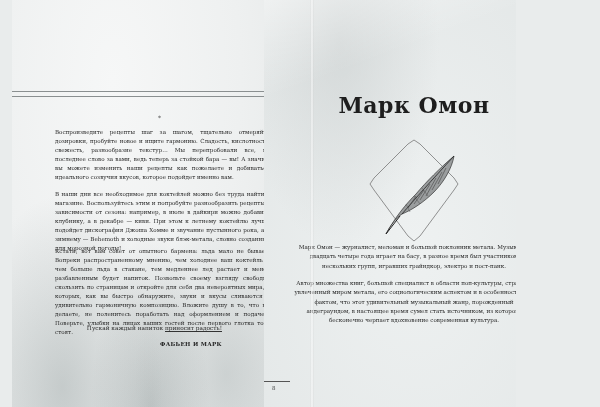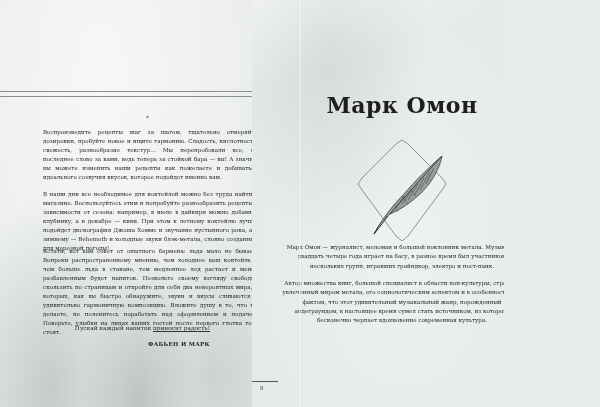--- a/index.html
+++ b/index.html
@@ -1,17 +1,17 @@
 <!DOCTYPE html>
 <html><head>
 <meta charset="utf-8">
 <style>
   html, body { margin:0; padding:0; }
   body { width:600px; height:407px; overflow:hidden; background:#e9ecec; font-family:"DejaVu Serif", serif; }
-  .spread { position:relative; width:504px; height:407px; display:flex; }
+  .spread { position:relative; width:504px; height:407px; display:flex;margin-left:12px; }
   .page { position:relative; height:407px; overflow:hidden; }
   .page-left { width:300px; background:
       radial-gradient(ellipse at 20% 95%, rgba(150,160,160,0.45) 0%, rgba(150,160,160,0) 35%),
       radial-gradient(ellipse at 55% 100%, rgba(140,150,150,0.45) 0%, rgba(140,150,150,0) 30%),
       radial-gradient(ellipse at 85% 92%, rgba(150,160,160,0.35) 0%, rgba(150,160,160,0) 30%),
       radial-gradient(ellipse at 40% 20%, #f6f7f7 0%, #eef0f0 60%, #e6e9e9 100%);
   }
   .page-right { width:300px; background:
       linear-gradient(160deg, rgba(255,255,255,0.5) 0%, rgba(255,255,255,0) 20%),
       radial-gradient(ellipse at 30% 10%, rgba(200,205,205,0.6) 0%, rgba(200,205,205,0) 40%),

